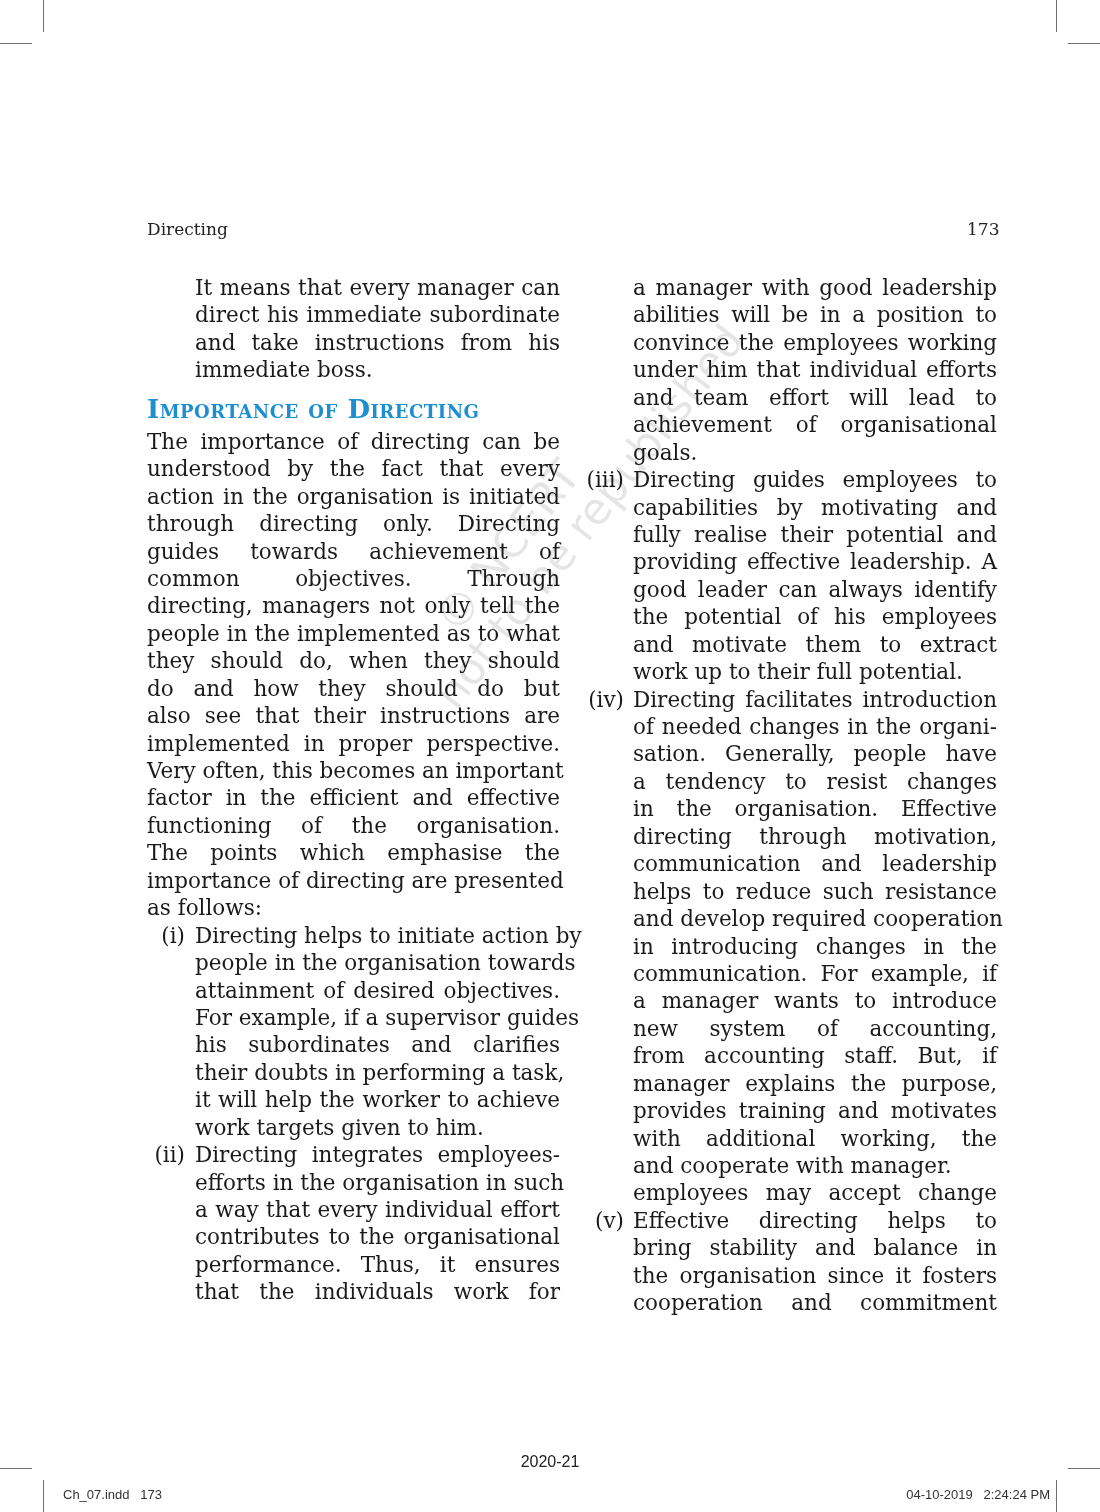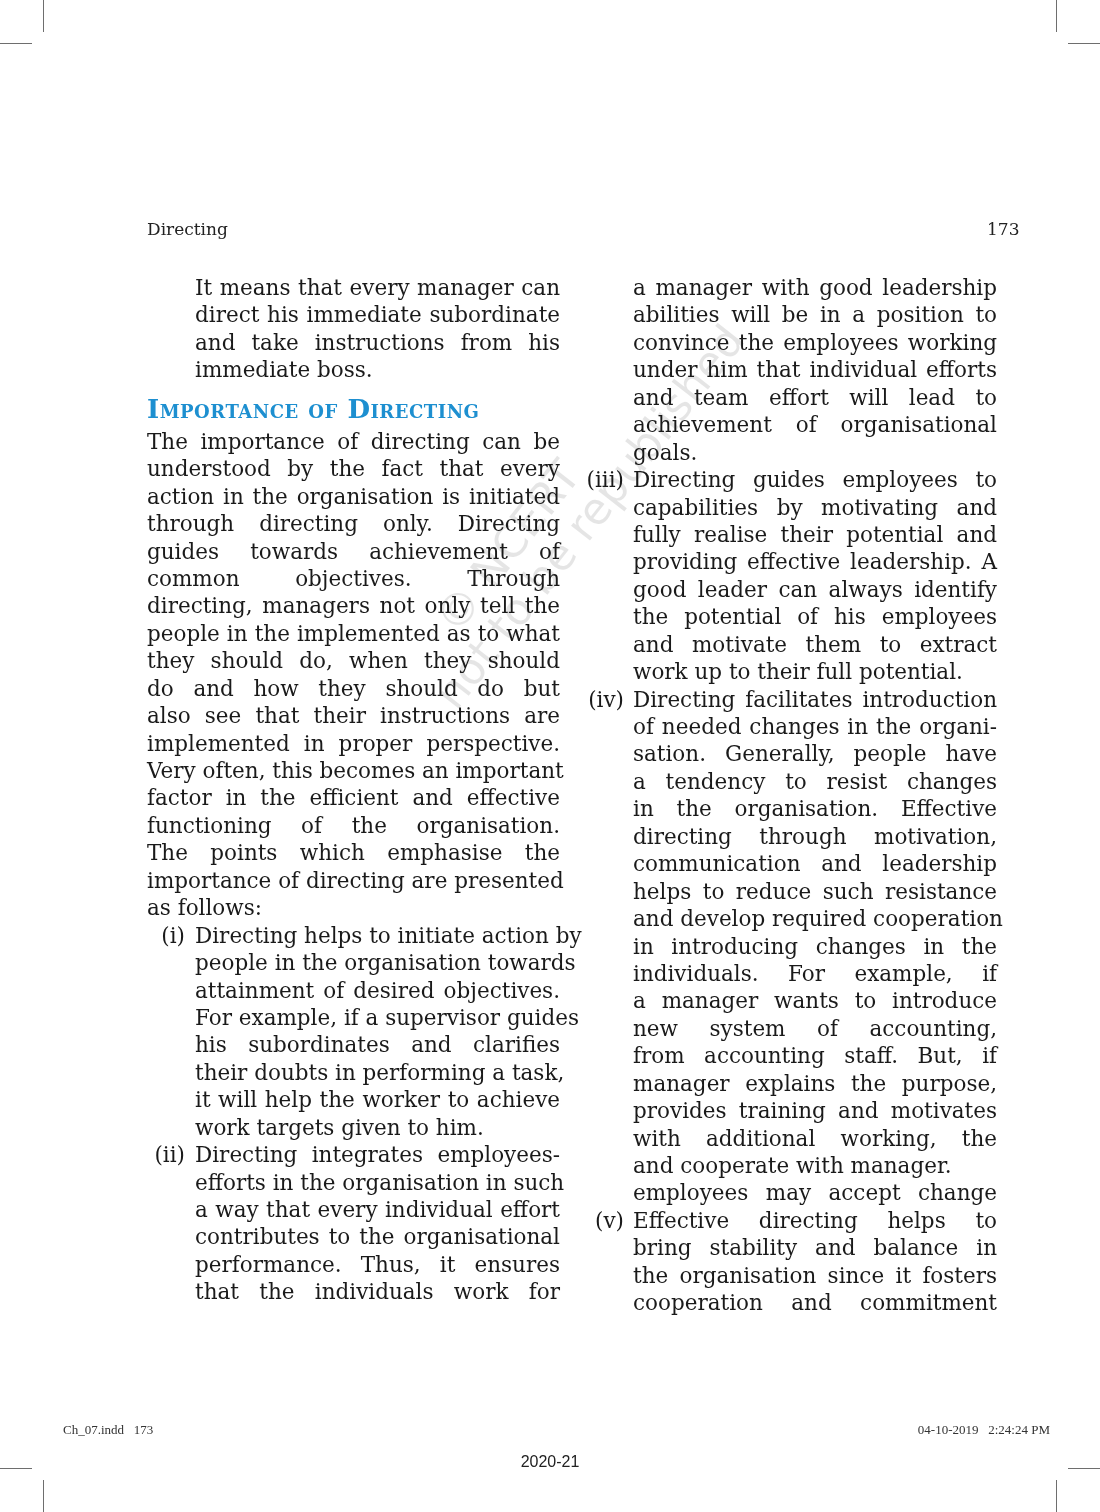--- a/index.html
+++ b/index.html
@@ -10,37 +10,37 @@
   .col-left { left: 147px; width: 413px; }
   .col-right { left: 590px; width: 407px; }
   .line { display: block; text-align: justify; text-align-last: justify; white-space: nowrap; height: 27.45px; }
   .line.last { text-align-last: left; }
   .indent-block { padding-left: 48px; }
   .heading { color: #1d8fd0; font-weight: bold; font-size: 26px; line-height: 30px; margin-top: 10px; margin-bottom: 4px; font-variant: small-caps; letter-spacing: 0.5px; white-space: nowrap; height: 30px; }
   .list-item { position: relative; padding-left: 43px; }
   .col-right .list-item { padding-left: 43px; }
   .marker { position: absolute; left: 0; width: 38px; text-align: right; white-space: nowrap; }
   .footer-year { position: absolute; top: 1453px; left: 0; width: 1100px; text-align: center; font-family: "Liberation Sans", sans-serif; font-size: 16px; color: #222; }
-  .slug { position: absolute; top: 1422px; font-family: Liberation Serif, serif; font-size: 13px; color: #333; }
+  .slug { position: absolute; top: 1487px; font-family: Liberation Sans, sans-serif; font-size: 13px; color: #333; }
   .watermark { position: absolute; left: 390px; top: 660px; width: 330px; transform: rotate(-52deg); transform-origin: left top; color: rgba(0,0,0,0.10); font-family: "DejaVu Sans", sans-serif; font-size: 44px; line-height: 46px; pointer-events: none; white-space: nowrap; }
 </style>
 </head>
 <body>
 
 <div class="crop" style="left:43px;top:0;width:1px;height:32px;"></div>
 <div class="crop" style="left:0;top:43px;width:32px;height:1px;"></div>
 <div class="crop" style="left:1056px;top:0;width:1px;height:32px;"></div>
 <div class="crop" style="left:1068px;top:43px;width:32px;height:1px;"></div>
 <div class="crop" style="left:0;top:1468px;width:32px;height:1px;"></div>
 <div class="crop" style="left:1068px;top:1468px;width:32px;height:1px;"></div>
 <div class="crop" style="left:43px;top:1480px;width:1px;height:32px;"></div>
 <div class="crop" style="left:1056px;top:1480px;width:1px;height:32px;"></div>
 
 <div class="running-head" style="left:147px;text-align:right;">Directing</div>
-<div class="running-head" style="left:987px;">173</div>
+<div class="running-head" style="left:967px;">173</div>
 
 <div class="watermark">
   <div style="padding-left:60px;">© NCERT</div>
   <div>not to be republished</div>
 </div>
 
 <div class="col col-left">
   <div class="indent-block">
     <span class="line">It means that every manager can</span>
     <span class="line">direct his immediate subordinate</span>
@@ -122,21 +122,21 @@
     <span class="line">Directing facilitates introduction</span>
     <span class="line">of needed changes in the organi-</span>
     <span class="line">sation. Generally, people have</span>
     <span class="line">a tendency to resist changes</span>
     <span class="line">in the organisation. Effective</span>
     <span class="line">directing through motivation,</span>
     <span class="line">communication and leadership</span>
     <span class="line">helps to reduce such resistance</span>
     <span class="line">and develop required cooperation</span>
     <span class="line">in introducing changes in the</span>
-    <span class="line">individuals. For example, if</span>
+    <span class="line">communication. For example, if</span>
     <span class="line">a manager wants to introduce</span>
     <span class="line">new system of accounting,</span>
     <span class="line">from accounting staff. But, if</span>
     <span class="line">manager explains the purpose,</span>
     <span class="line">provides training and motivates</span>
     <span class="line">with additional working, the</span>
     <span class="line last">and cooperate with manager.</span>
     <span class="line">employees may accept change</span>
   </div>
 

